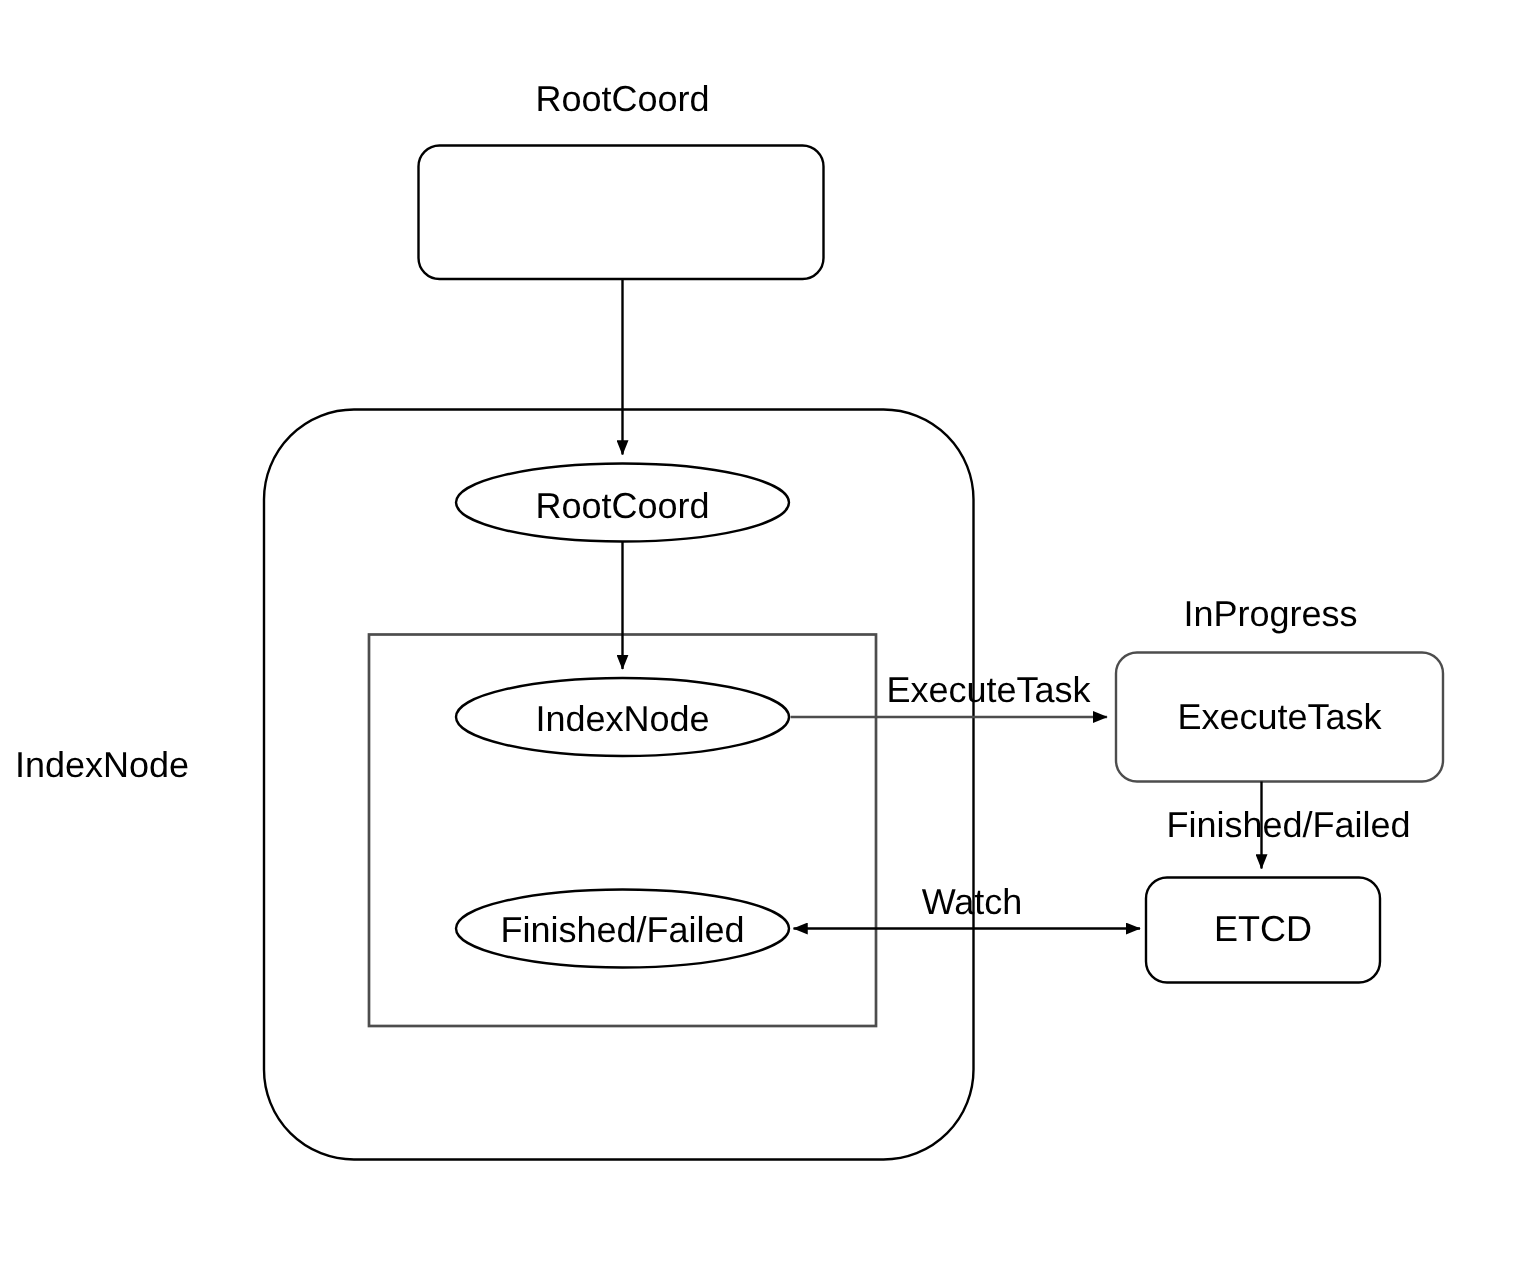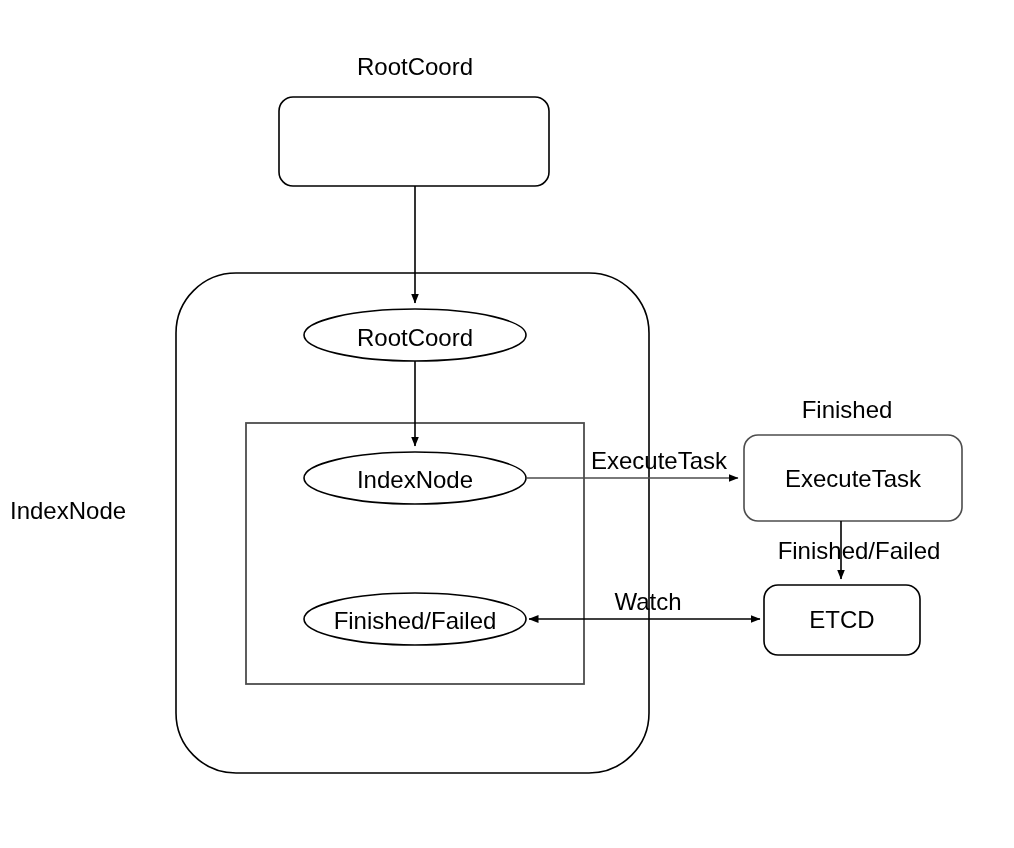--- a/index.html
+++ b/index.html
@@ -82,21 +82,21 @@
     <line x1="841" y1="521" x2="841" y2="579" stroke="#000000" stroke-width="1.6" marker-end="url(#arrowhead)"></line>
 
     <line x1="529" y1="619" x2="760" y2="619" stroke="#000000" stroke-width="1.6" marker-start="url(#arrowhead-start)" marker-end="url(#arrowhead)"></line>
   </svg>
 
   <div class="group-label centered" style="left:415px; top:67px;">RootCoord</div>
 
   <div class="group-label" style="left:10px; top:511px; transform:translateY(-50%);">IndexNode</div>
 
 
-  <div class="group-label centered" style="left:847px; top:410px;">Finished</div>
+  <div class="group-label centered" style="left:847px; top:410px;">InProgress</div>
 
 
   <div class="node-label centered" style="left:415px; top:338px;">RootCoord</div>
 
   <div class="node-label centered" style="left:415px; top:480px;">IndexNode</div>
 
   <div class="node-label centered" style="left:415px; top:621px;">Finished/Failed</div>
 
   <div class="node-label centered" style="left:853px; top:479px;">ExecuteTask</div>
 

